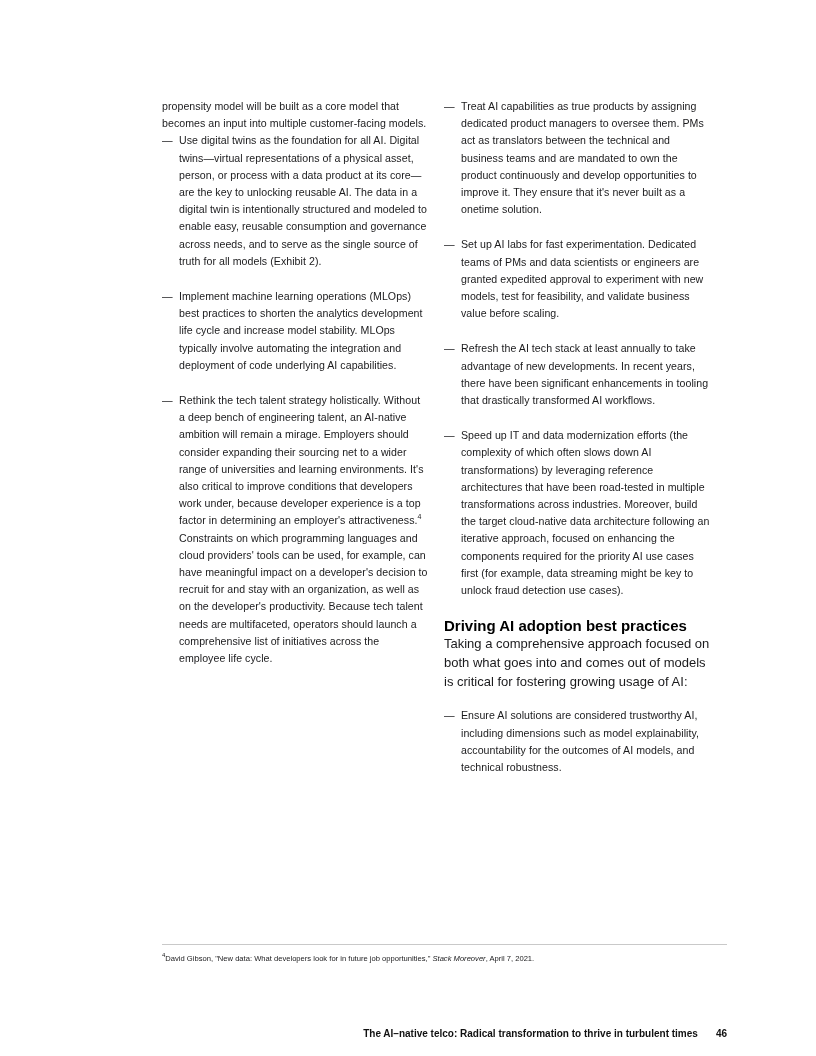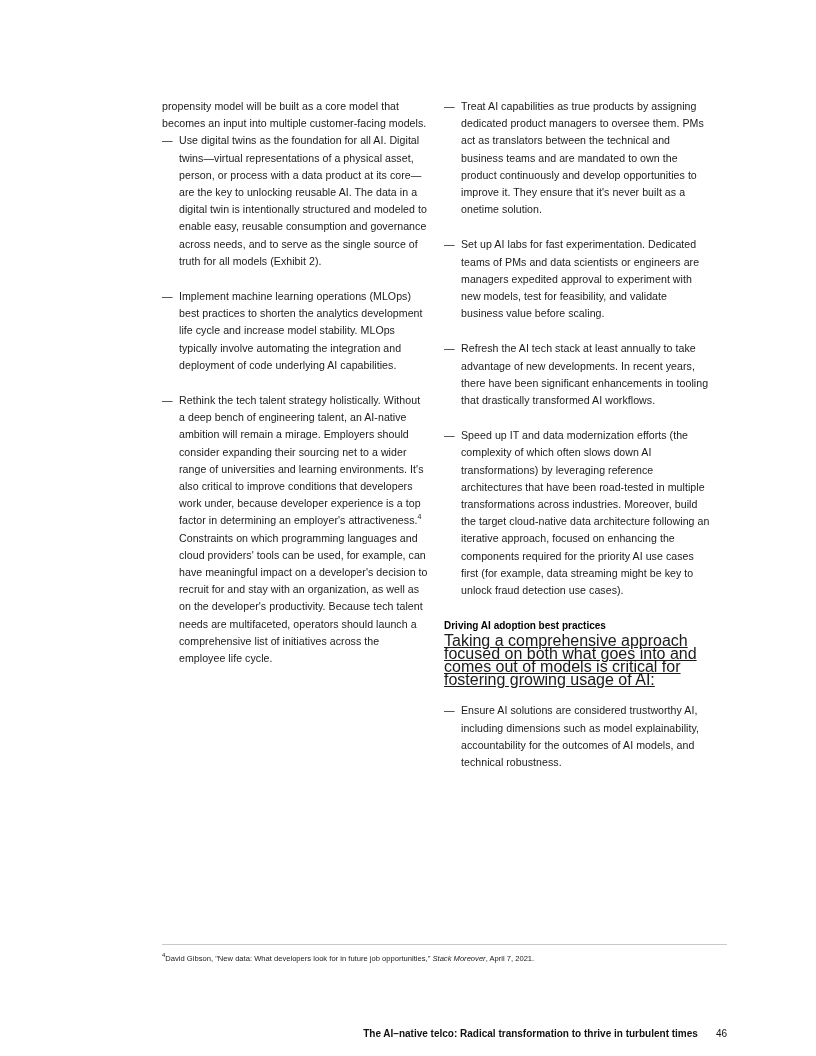--- a/index.html
+++ b/index.html
@@ -58,33 +58,32 @@
     flex: 1;
     font-size: 10.6px;
     line-height: 17.2px;
     color: #1a1a1c;
     letter-spacing: 0.005em;
   }
   .lead {
     margin-bottom: 18px;
   }
   .section-head {
-    font-size: 10px;
+    font-size: 15px;
     line-height: 17.2px;
     font-weight: bold;
     color: #000;
     margin-top: 18px;
     margin-bottom: 0;
   }
   .section-body {
-    font-size: 16px;
-    line-height: 13px;
+    font-size: 13px;
+    line-height: 19px;
     color: #1a1a1c;
     margin-bottom: 16px;
-    text-decoration: underline;
   }
   sup {
     font-size: 7px;
     vertical-align: super;
     line-height: 0;
   }
   .footnote-rule {
     position: absolute;
     left: 162px;
     top: 944px;
@@ -117,21 +116,21 @@
     justify-content: flex-end;
     align-items: baseline;
     font-size: 10px;
     font-weight: bold;
     color: #111;
   }
   .footer .ftitle {
     margin-right: 18px;
   }
   .footer .fpage {
-    font-weight: normal;
+    font-weight: bold;
   }
 </style>
 </head>
 <body>
 
 <div class="page">
 
   <div class="columns">
 
     <div class="col left">
@@ -158,21 +157,21 @@
 
     <div class="col right">
 
       <div class="bullet">
         <span class="dash">—</span>
         <span class="btext">Treat AI capabilities as true products by assigning dedicated product managers to oversee them. PMs act as translators between the technical and business teams and are mandated to own the product continuously and develop opportunities to improve it. They ensure that it's never built as a onetime solution.</span>
       </div>
 
       <div class="bullet">
         <span class="dash">—</span>
-        <span class="btext">Set up AI labs for fast experimentation. Dedicated teams of PMs and data scientists or engineers are managers expedited approval to experiment with new models, test for feasibility, and validate business value before scaling.</span>
+        <span class="btext">Set up AI labs for fast experimentation. Dedicated teams of PMs and data scientists or engineers are granted expedited approval to experiment with new models, test for feasibility, and validate business value before scaling.</span>
       </div>
 
       <div class="bullet">
         <span class="dash">—</span>
         <span class="btext">Refresh the AI tech stack at least annually to take advantage of new developments. In recent years, there have been significant enhancements in tooling that drastically transformed AI workflows.</span>
       </div>
 
       <div class="bullet">
         <span class="dash">—</span>
         <span class="btext">Speed up IT and data modernization efforts (the complexity of which often slows down AI transformations) by leveraging reference architectures that have been road-tested in multiple transformations across industries. Moreover, build the target cloud-native data architecture following an iterative approach, focused on enhancing the components required for the priority AI use cases first (for example, data streaming might be key to unlock fraud detection use cases).</span>

